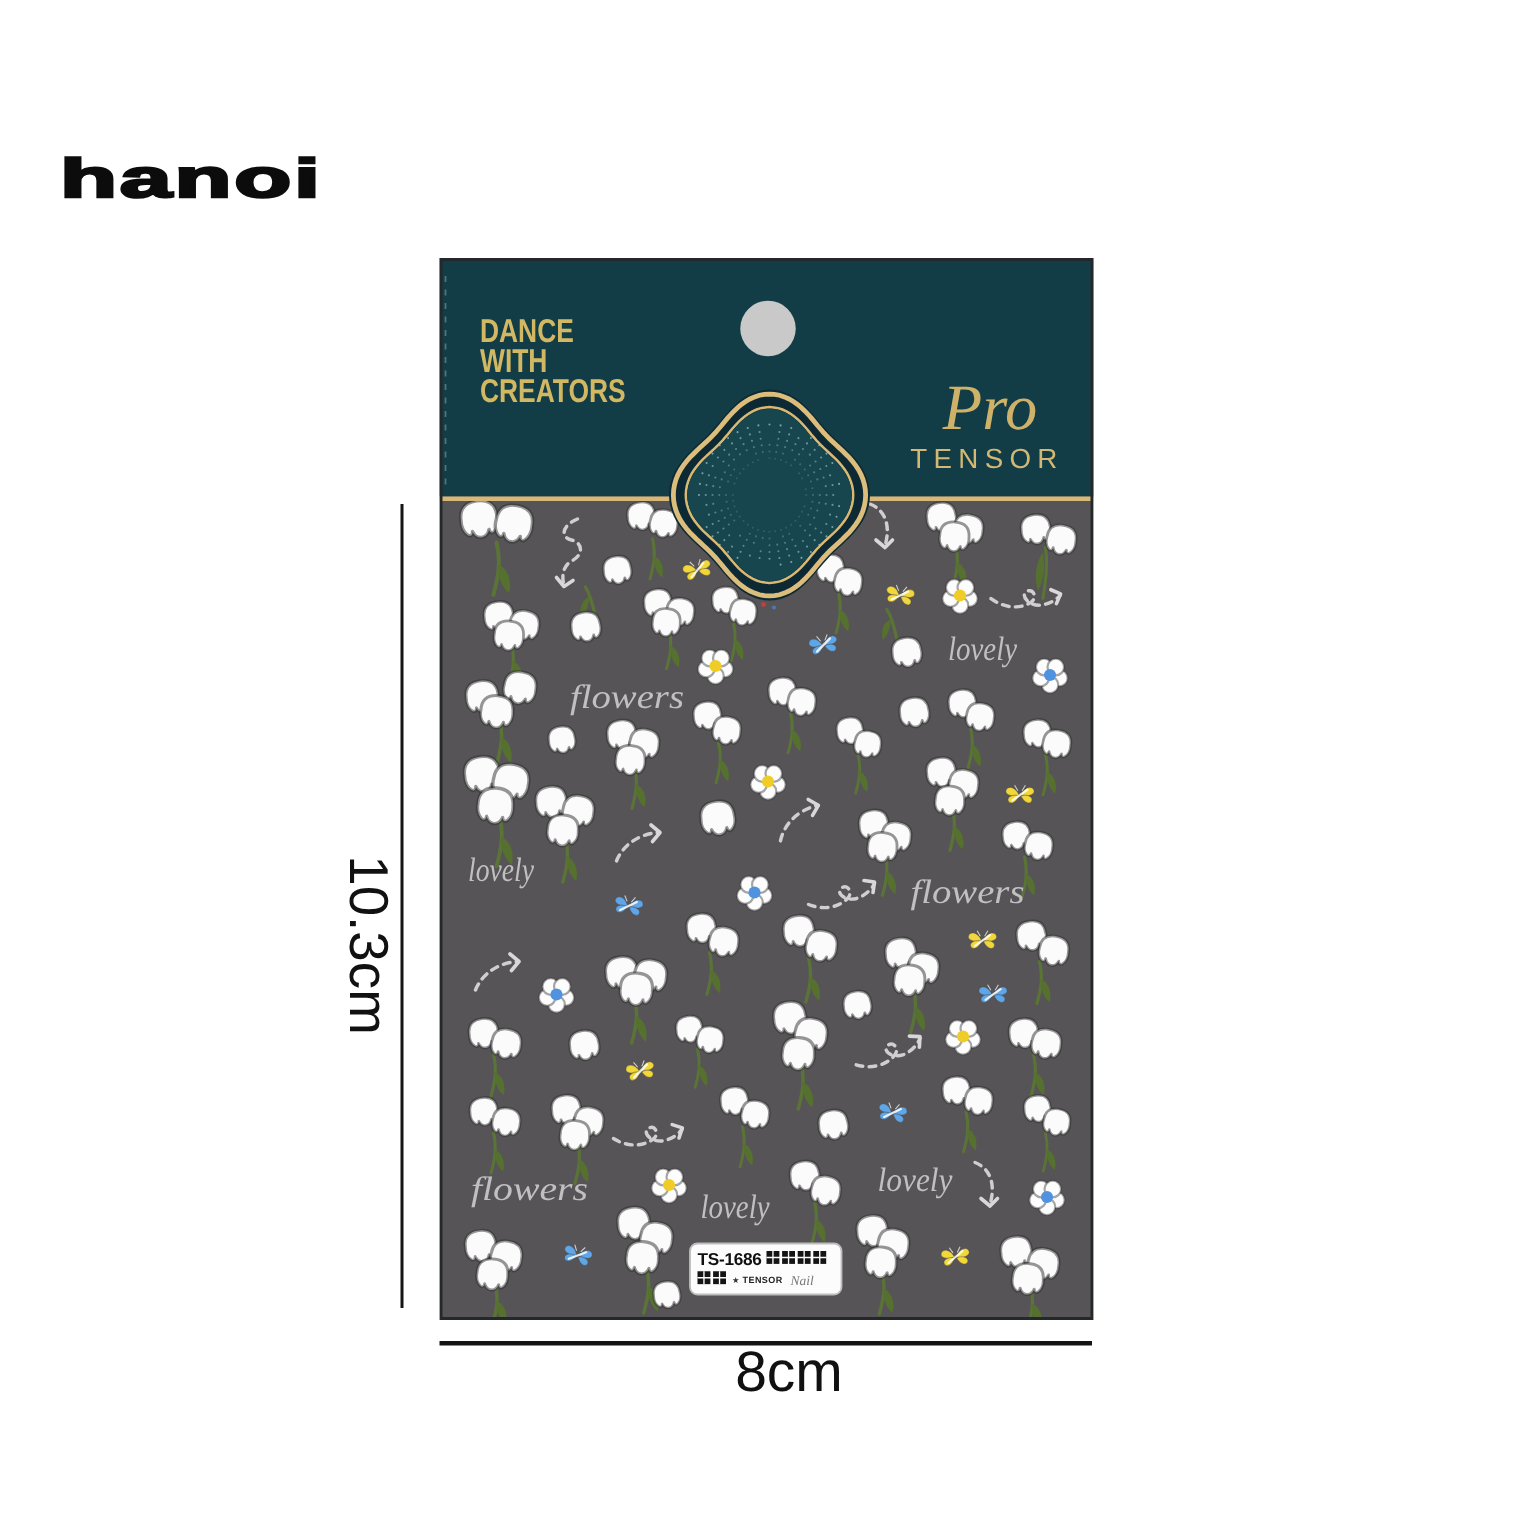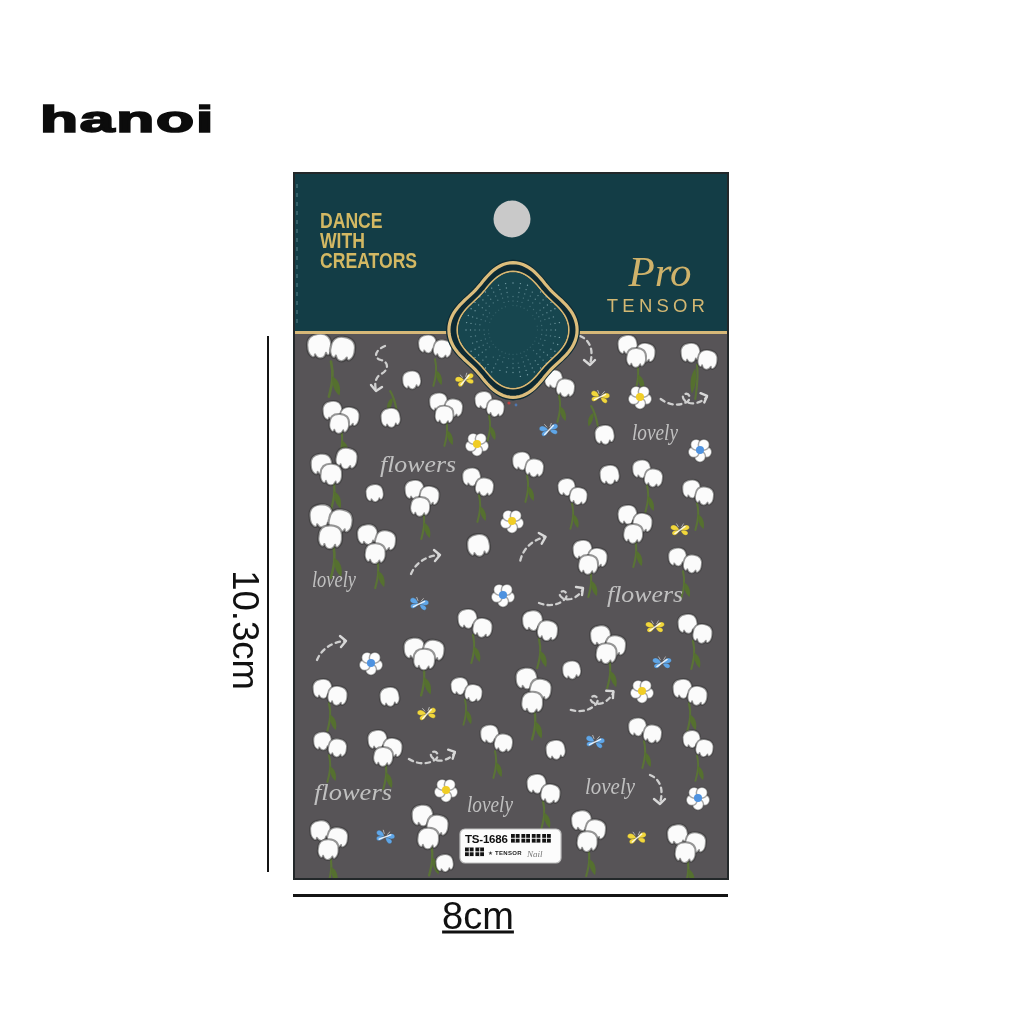--- a/index.html
+++ b/index.html
@@ -951,14 +951,14 @@
 </g>
 
 <rect x="1" y="1" width="434" height="706" fill="none" stroke="#23282a" stroke-width="2"></rect>
 </g>
 </svg>
 
 <div class="abs" style="left:267px;top:336px;width:2px;height:536px;background:#141414;"></div>
 <div class="abs" style="left:245px;top:630px;font-size:36.5px;color:#111;transform:translate(-50%,-50%) rotate(90deg);white-space:nowrap;">10.3cm</div>
 
 <div class="abs" style="left:293px;top:894px;width:435px;height:3px;background:#141414;"></div>
-<div class="abs" style="left:478px;top:916px;font-size:38px;color:#111;transform:translate(-50%,-50%);text-decoration:underline;">8cm</div>
+<div class="abs" style="left:526px;top:916px;font-size:38px;color:#111;transform:translate(-50%,-50%);">8cm</div>
 </div>
 
 </body></html>

